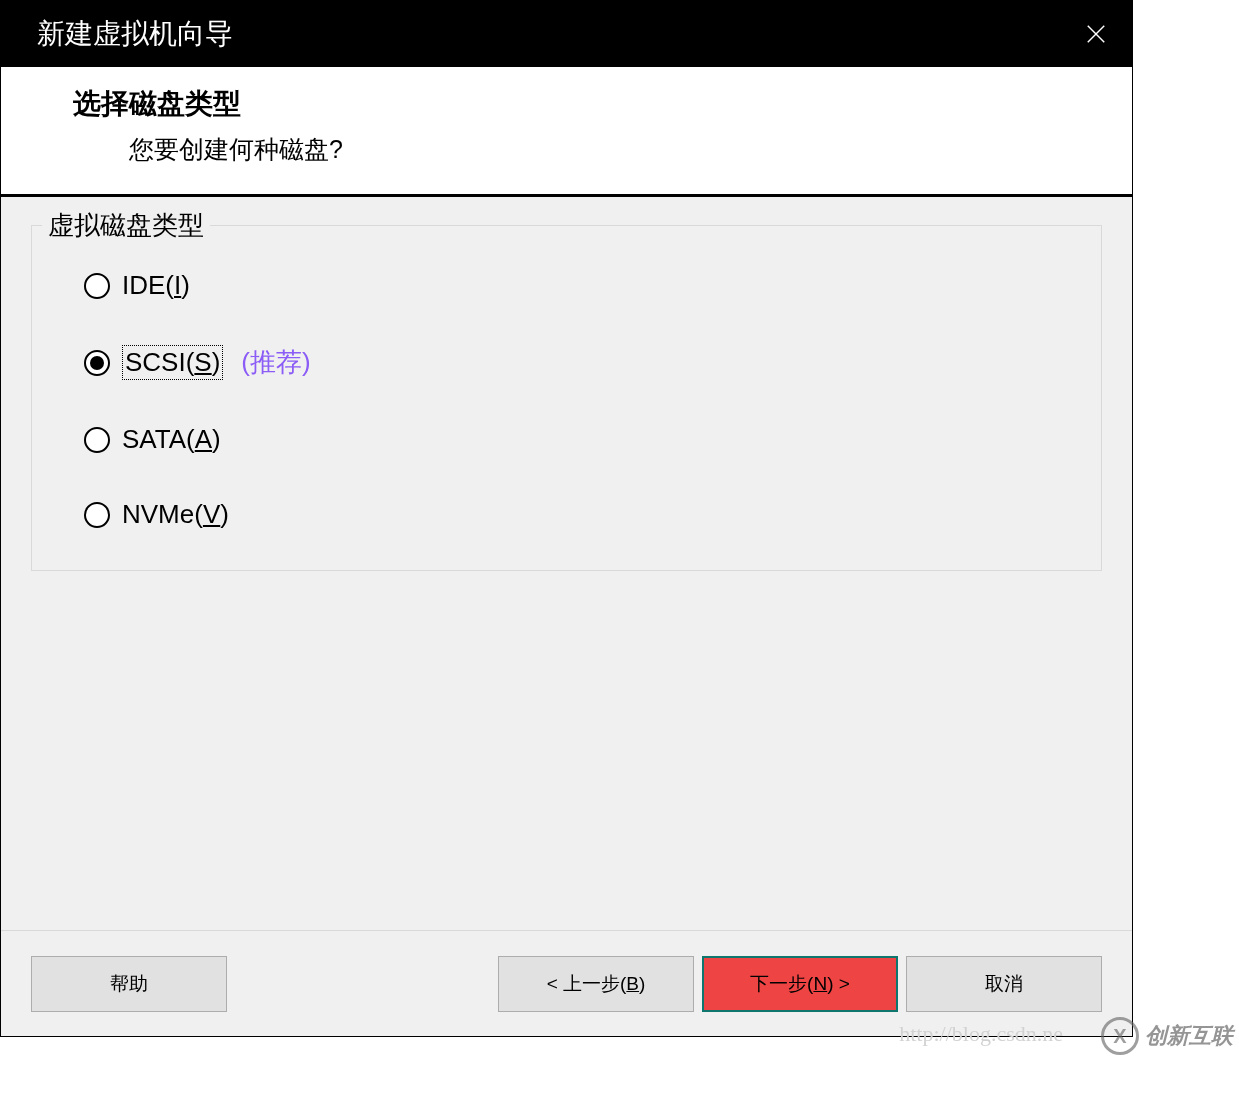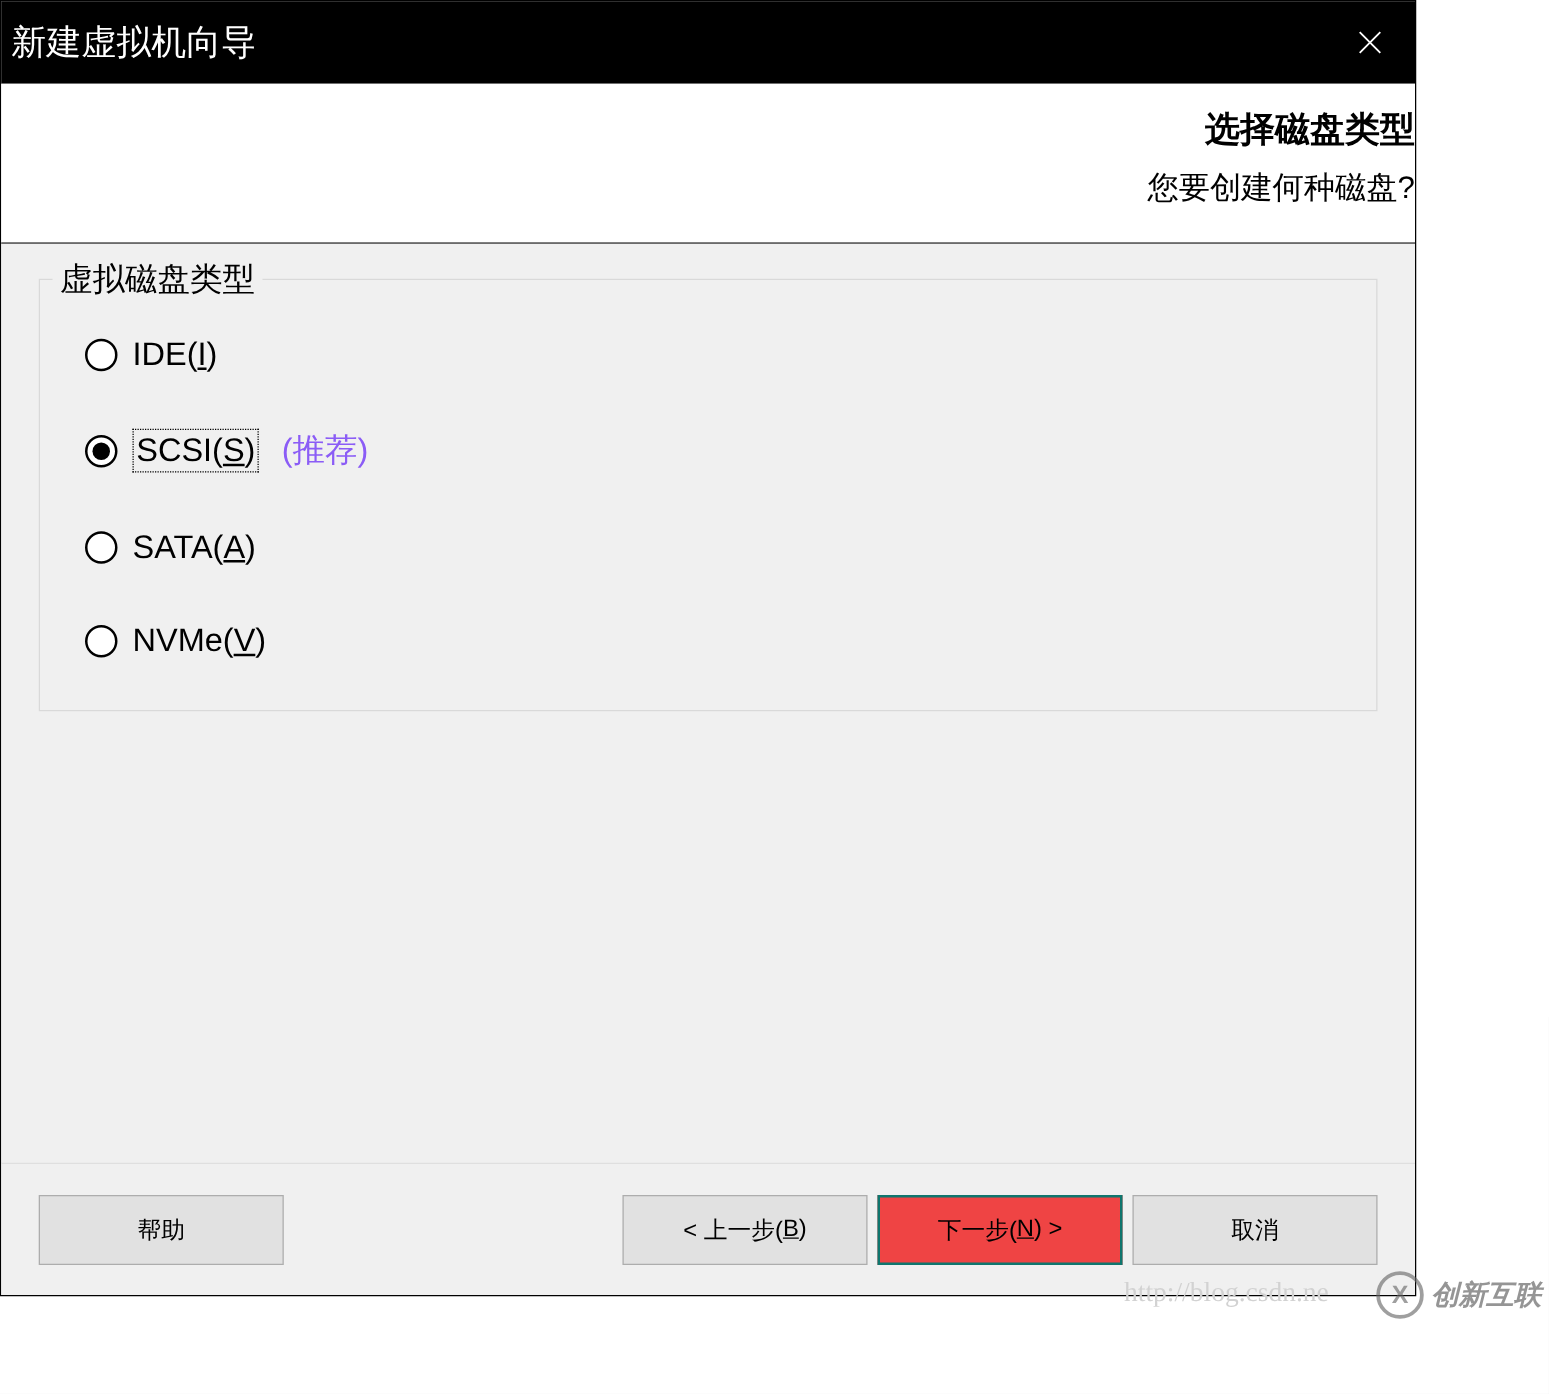--- a/index.html
+++ b/index.html
@@ -22,42 +22,41 @@
       flex-direction: column;
       position: relative;
     }
     .titlebar {
       background: #000;
       color: #fff;
       height: 66px;
       display: flex;
       align-items: center;
       justify-content: space-between;
-      padding-left: 8px;
+      padding-left: 36px;
       padding-right: 0;
       font-size: 28px;
     }
     .close-btn {
       width: 72px;
       height: 66px;
       display: flex;
       align-items: center;
       justify-content: center;
       cursor: pointer;
       color: #fff;
     }
     .close-btn svg {
       width: 22px;
       height: 22px;
     }
     .header-area {
       background: #fff;
       padding: 18px 0 28px 72px;
-      border-bottom: 1px solid #000000;
-      text-align: right;
+      border-bottom: 3px solid #000000;
     }
     .header-title {
       font-size: 28px;
       font-weight: bold;
       color: #000;
       margin-bottom: 10px;
     }
     .header-subtitle {
       font-size: 25px;
       color: #000;
@@ -66,21 +65,21 @@
     .content-area {
       flex: 1;
       background: #f0f0f0;
       padding: 28px 30px 0 30px;
       position: relative;
     }
     .fieldset {
       border: 1px solid #d9d9d9;
       background: #f0f0f0;
       position: relative;
-      padding: 38px 36px 40px 36px;
+      padding: 38px 36px 40px 52px;
     }
     .legend {
       position: absolute;
       top: -18px;
       left: 10px;
       background: #f0f0f0;
       padding: 0 6px;
       font-size: 26px;
       color: #000;
     }

